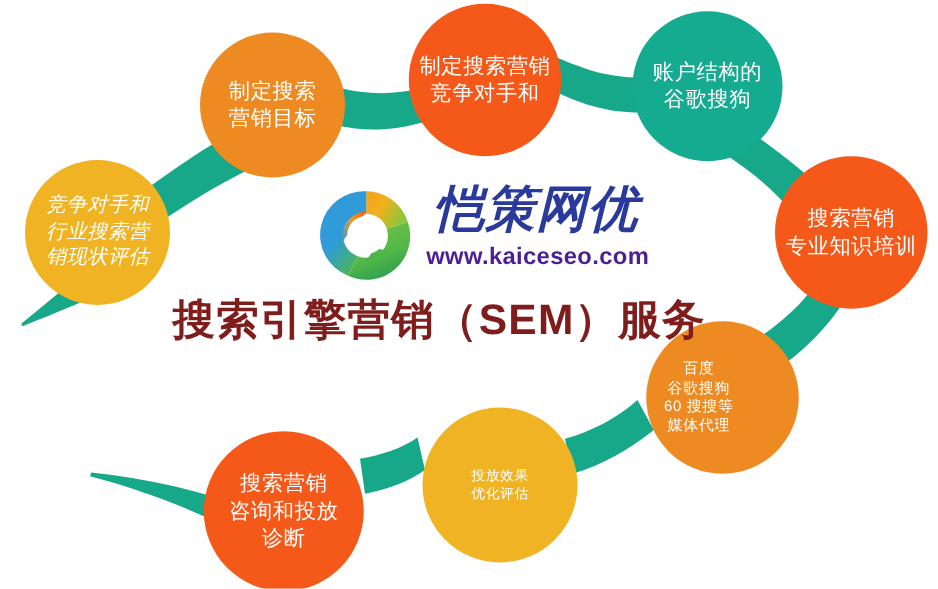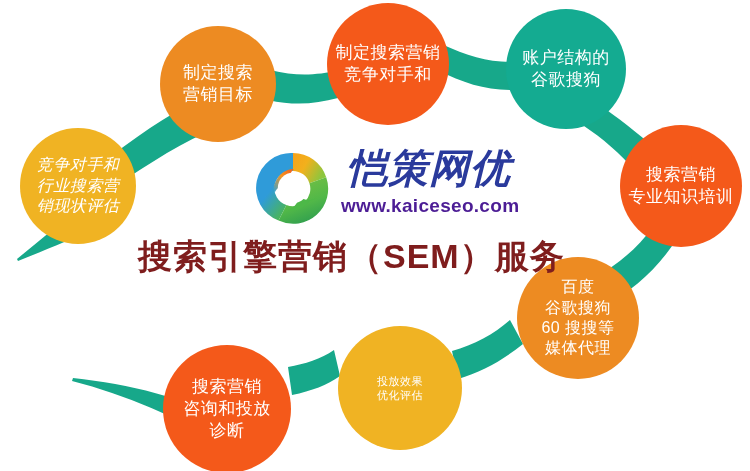--- a/index.html
+++ b/index.html
@@ -151,21 +151,21 @@
 行业搜索营
 销现状评估</div>
       <div class="node-label" style="left: 160px; top: 26px; width: 116px; height: 116px; display: flex; align-items: center; justify-content: center; font-size: 17px;">制定搜索
 营销目标</div>
       <div class="node-label" style="left: 327px; top: 3px; width: 122px; height: 122px; display: flex; align-items: center; justify-content: center; font-size: 17px;">制定搜索营销
 竞争对手和</div>
       <div class="node-label" style="left: 506px; top: 9px; width: 120px; height: 120px; display: flex; align-items: center; justify-content: center; font-size: 17px;">账户结构的
 谷歌搜狗</div>
       <div class="node-label" style="left: 620px; top: 125px; width: 122px; height: 122px; display: flex; align-items: center; justify-content: center; font-size: 17px;">搜索营销
 专业知识培训</div>
-      <div class="node-label" style="left: 517px; top: 257px; width: 122px; height: 122px; display: flex; align-items: center; justify-content: center; font-size: 16px;">百度
+      <div class="node-label" style="left: 498px; top: 257px; width: 122px; height: 122px; display: flex; align-items: center; justify-content: center; font-size: 12px;">百度
 谷歌搜狗
 60 搜搜等
 媒体代理</div>
       <div class="node-label" style="left: 338px; top: 326px; width: 124px; height: 124px; display: flex; align-items: center; justify-content: center; font-size: 11px;">投放效果
 优化评估</div>
       <div class="node-label" style="left: 163px; top: 345px; width: 128px; height: 128px; display: flex; align-items: center; justify-content: center; font-size: 17px;">搜索营销
 咨询和投放
 诊断</div>
     </div>
 

